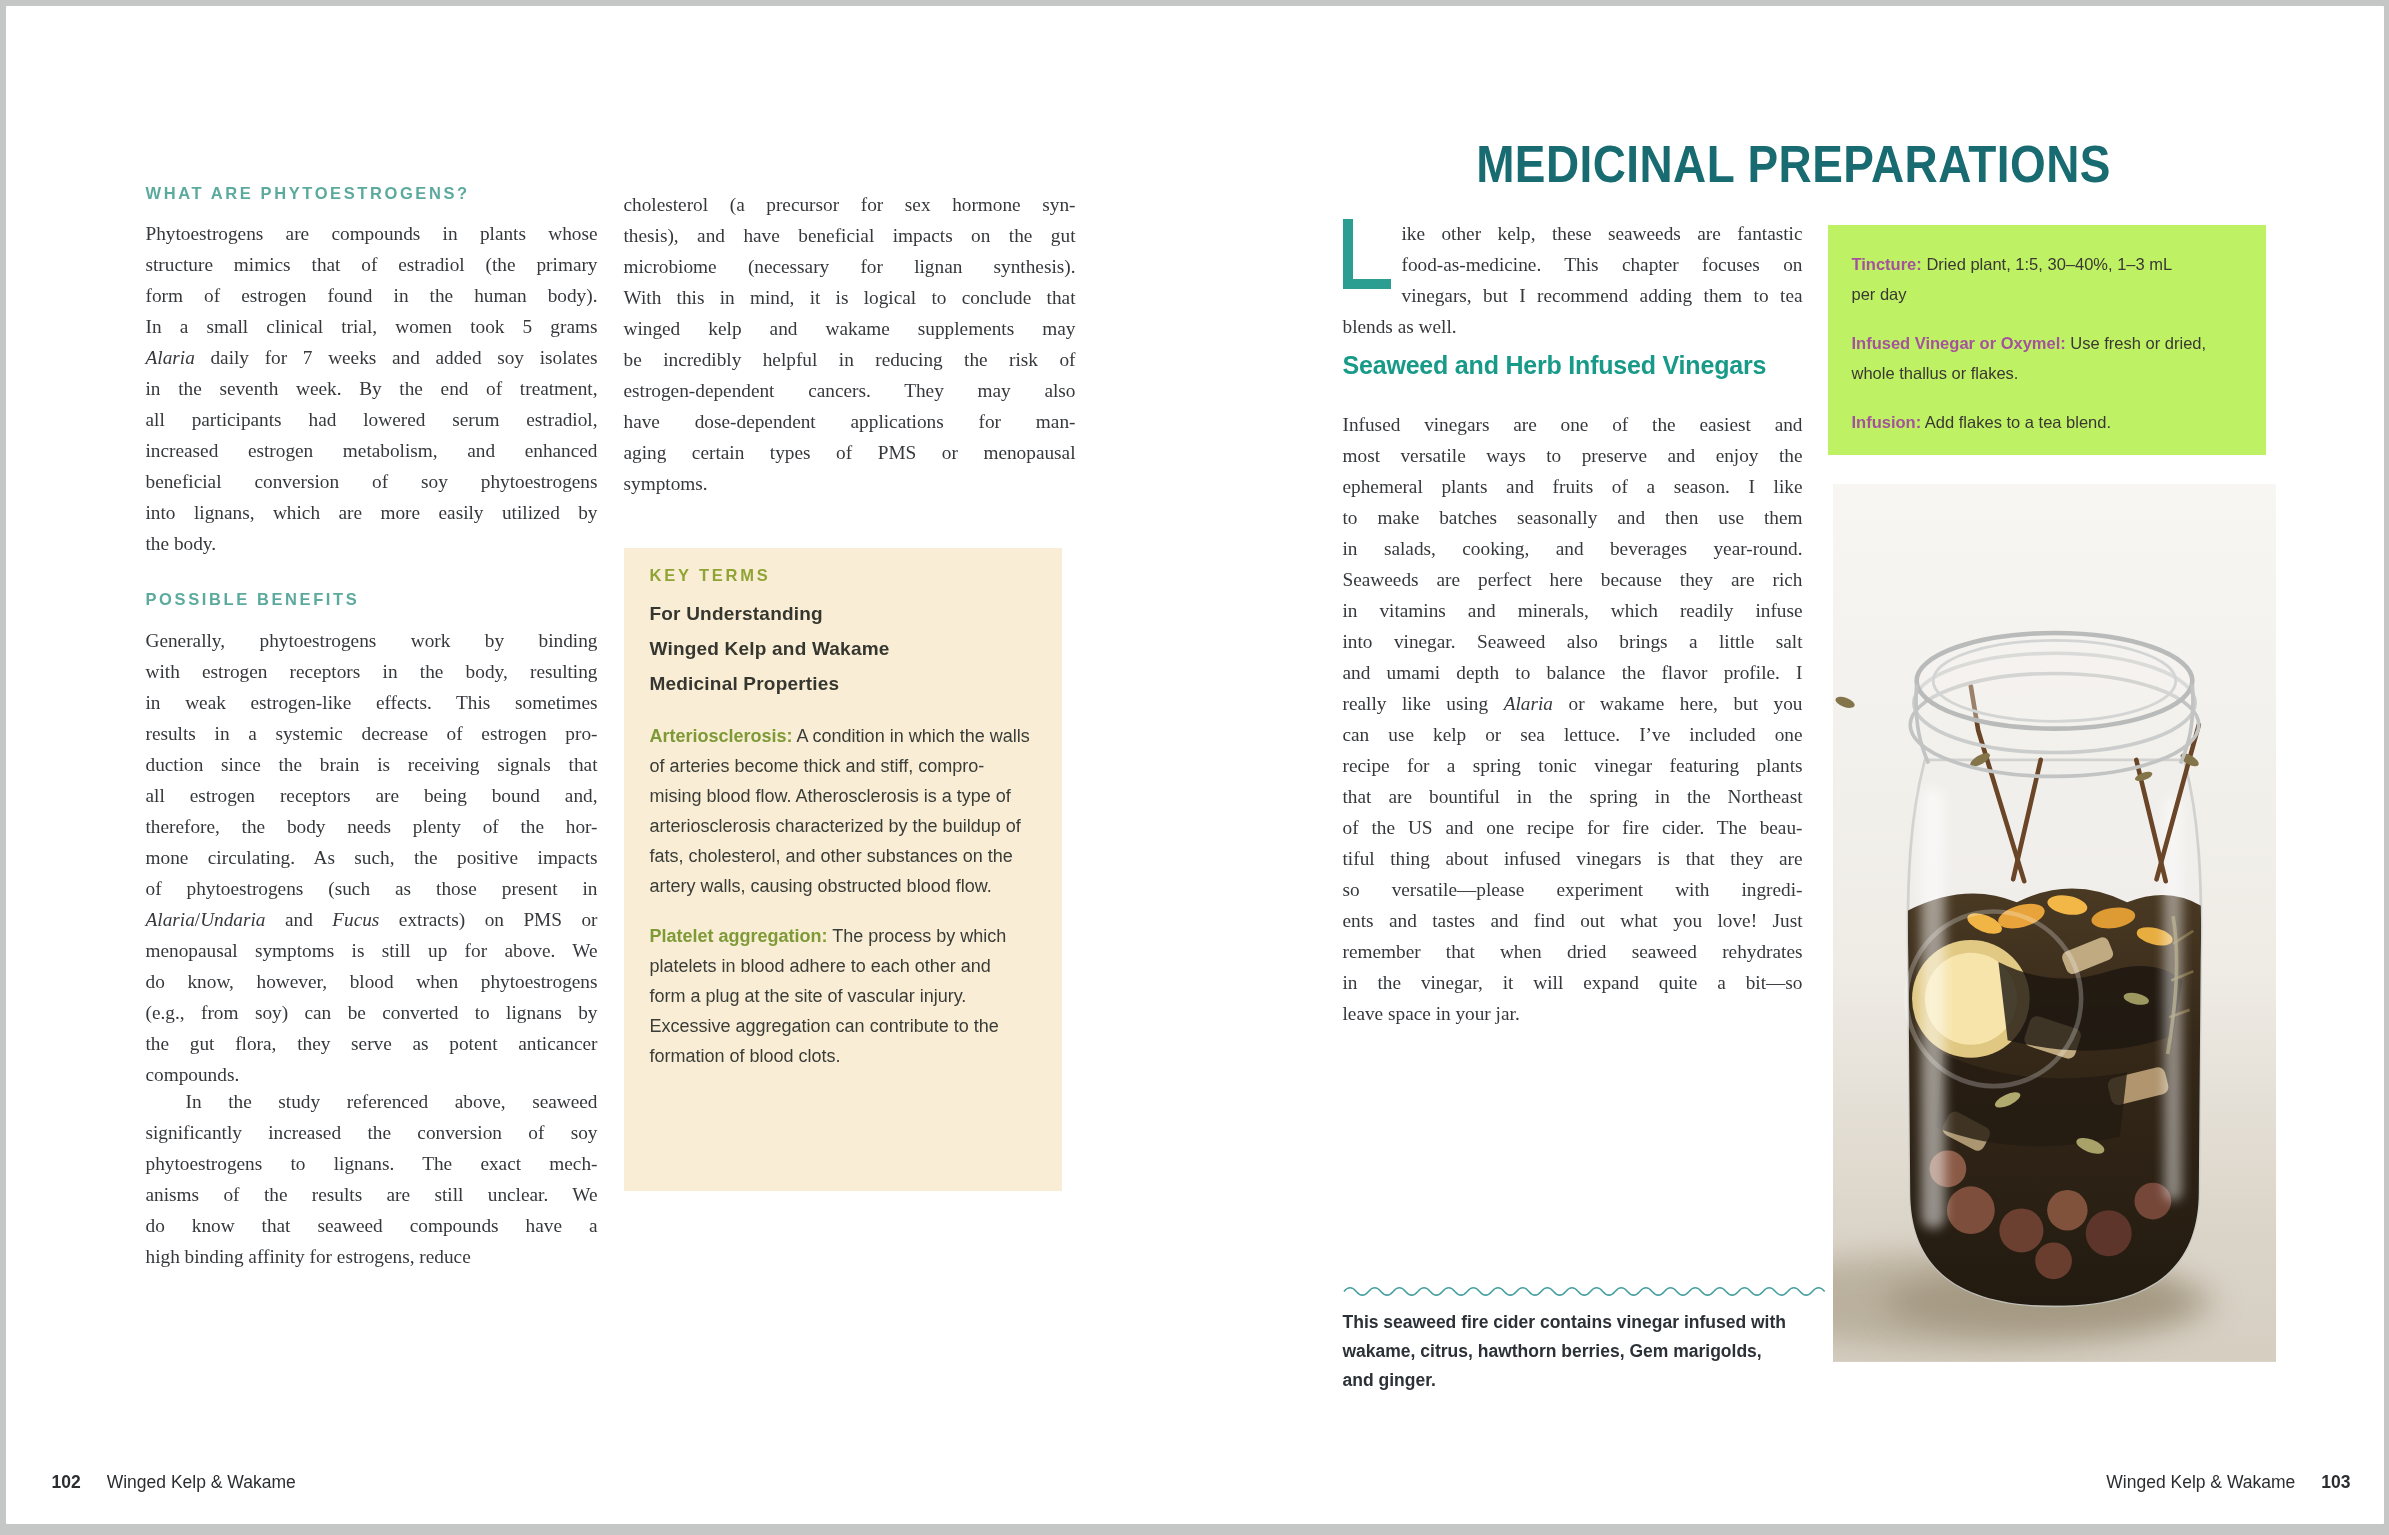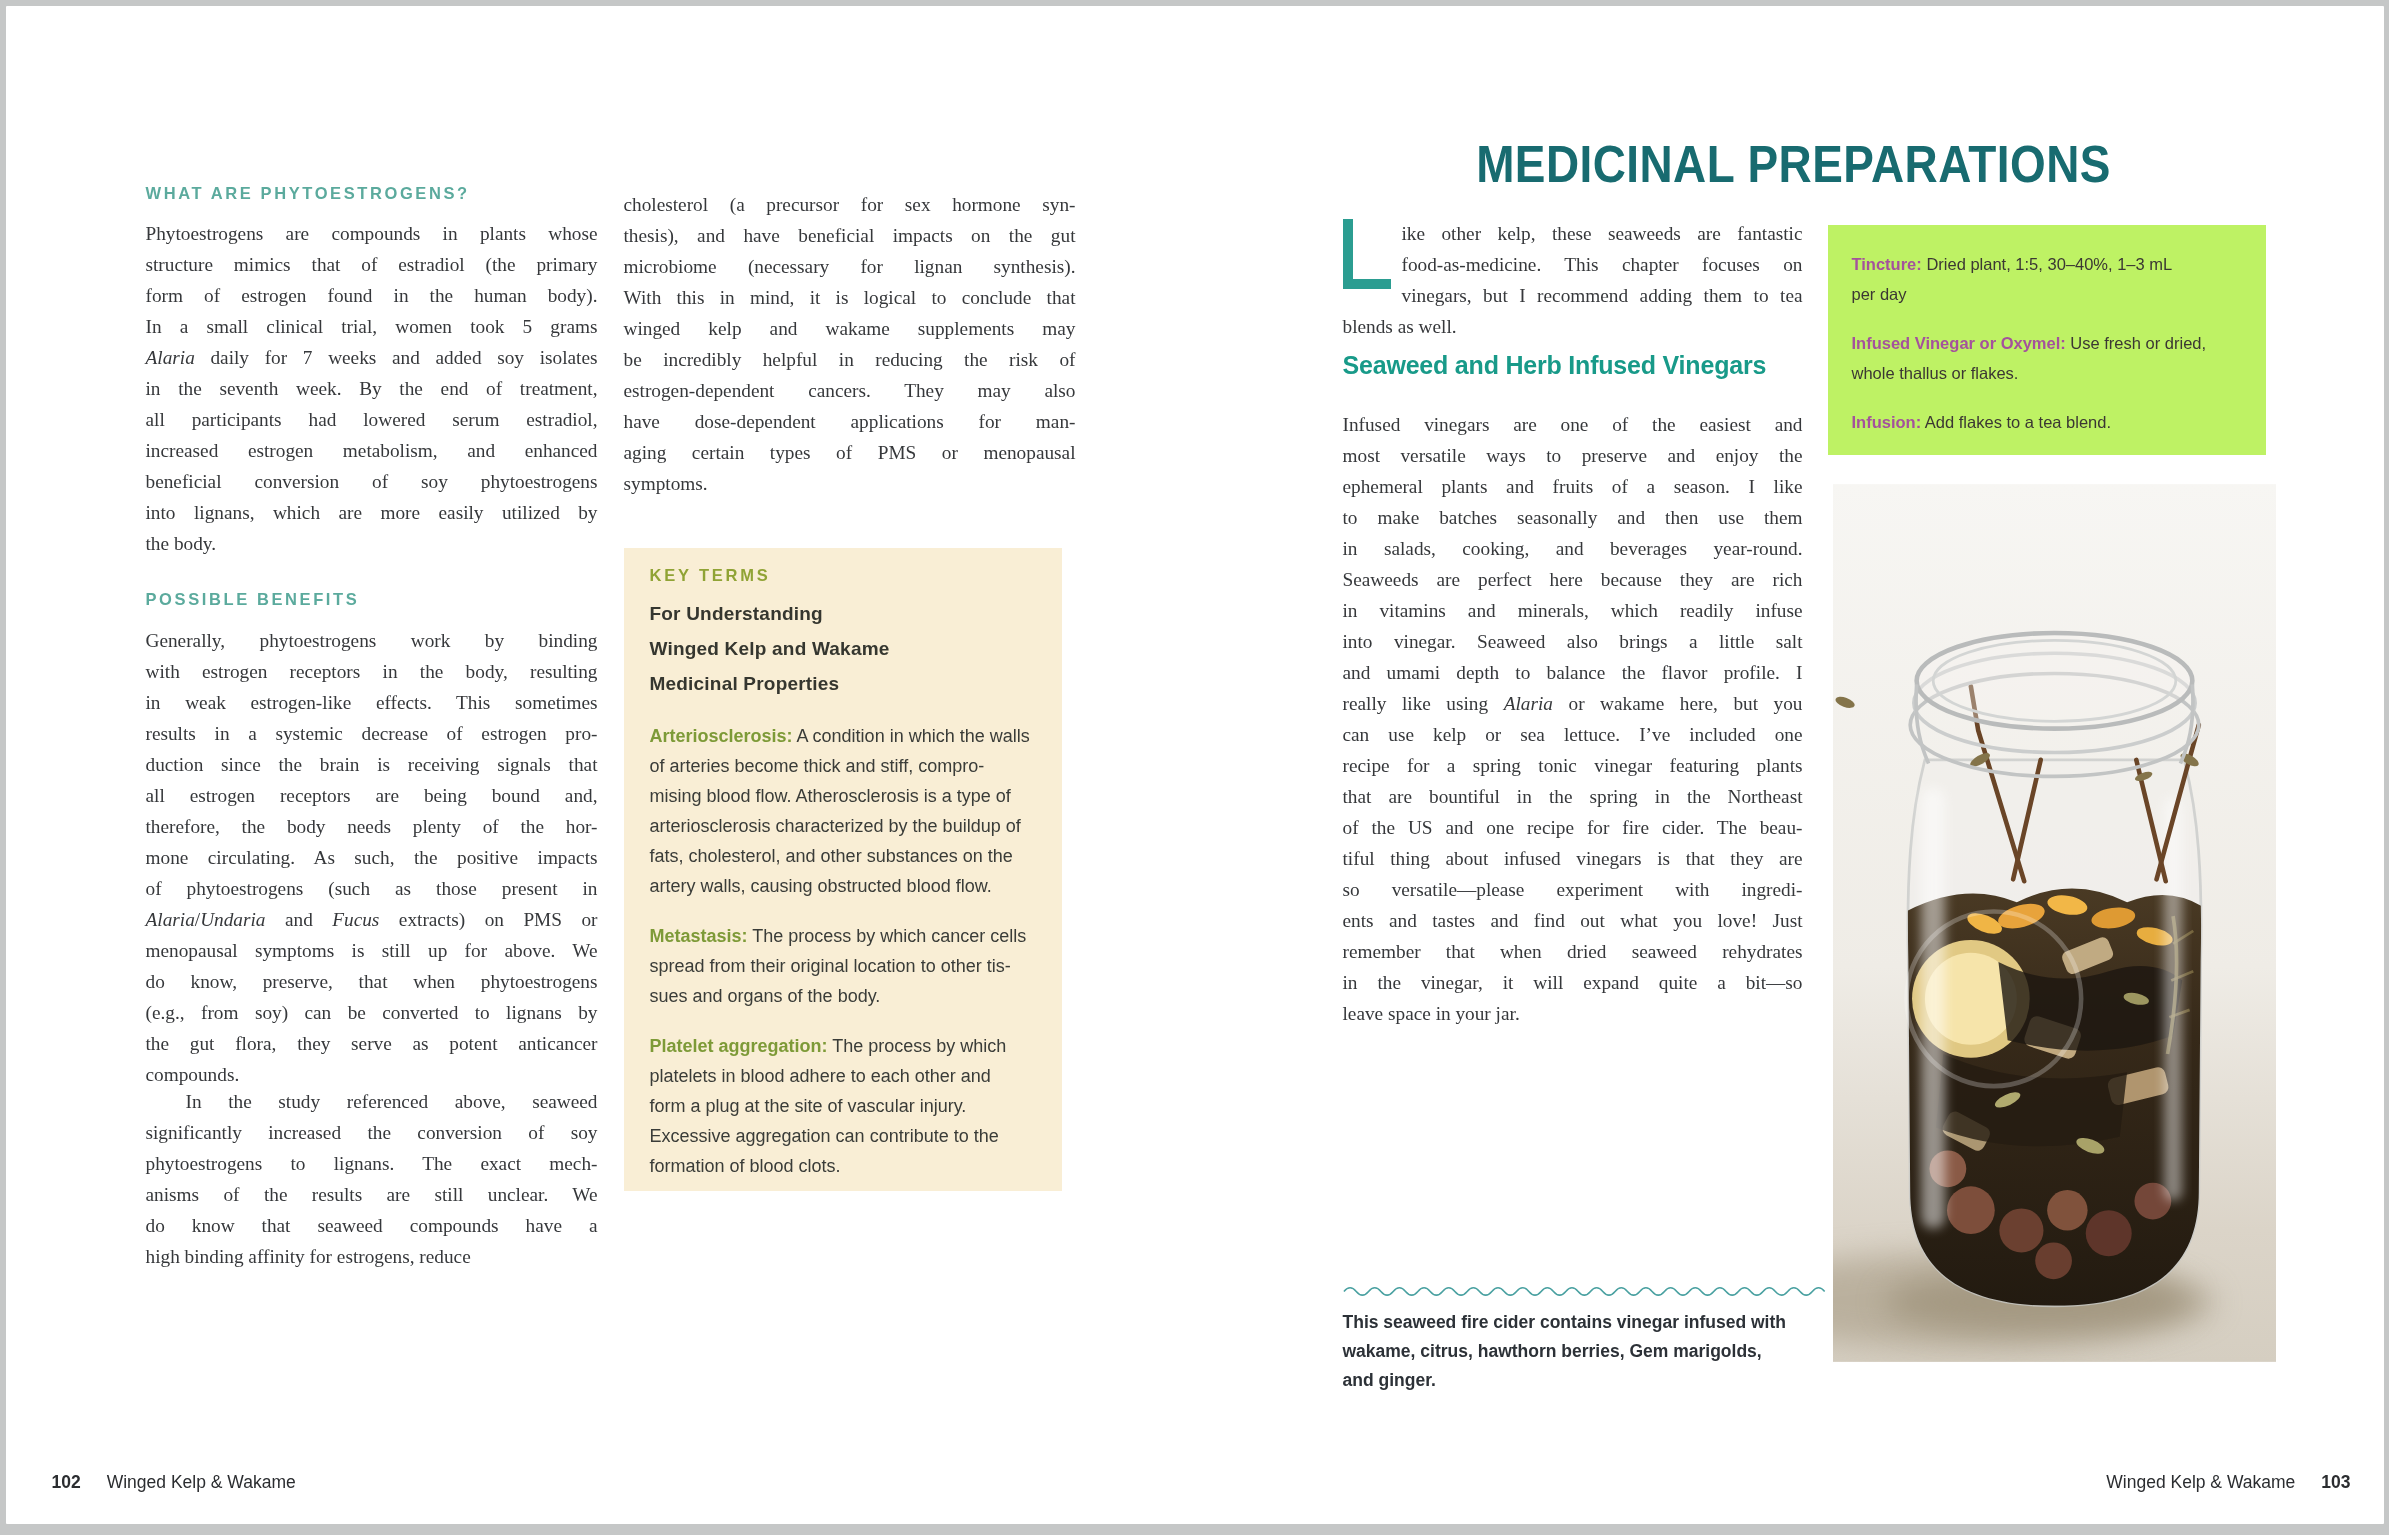--- a/index.html
+++ b/index.html
@@ -79,21 +79,21 @@
         <div class="ln">with estrogen receptors in the body, resulting</div>
         <div class="ln">in weak estrogen-like effects. This sometimes</div>
         <div class="ln">results in a systemic decrease of estrogen pro-</div>
         <div class="ln">duction since the brain is receiving signals that</div>
         <div class="ln">all estrogen receptors are being bound and,</div>
         <div class="ln">therefore, the body needs plenty of the hor-</div>
         <div class="ln">mone circulating. As such, the positive impacts</div>
         <div class="ln">of phytoestrogens (such as those present in</div>
         <div class="ln"><em>Alaria</em>/<em>Undaria</em> and <em>Fucus</em> extracts) on PMS or</div>
         <div class="ln">menopausal symptoms is still up for above. We</div>
-        <div class="ln">do know, preserve, that when phytoestrogens</div>
+        <div class="ln">do know, however, blood when phytoestrogens</div>
         <div class="ln">(e.g., from soy) can be converted to lignans by</div>
         <div class="ln">the gut flora, they serve as potent anticancer</div>
         <div class="ln">compounds.</div>
       </div>
     <div class="abs serif justify indent-first" id="p-study">
         <div class="ln">In the study referenced above, seaweed</div>
         <div class="ln">significantly increased the conversion of soy</div>
         <div class="ln">phytoestrogens to lignans. The exact mech-</div>
         <div class="ln">anisms of the results are still unclear. We</div>
         <div class="ln">do know that seaweed compounds have a</div>
@@ -114,21 +114,20 @@
       </div>
 
     <div class="abs" id="key-terms-box">
       <div class="kicker">KEY TERMS</div>
       <div class="kt-title">
           <div class="ln">For Understanding</div>
           <div class="ln">Winged Kelp and Wakame</div>
           <div class="ln">Medicinal Properties</div>
         </div>
       <p class="kt-entry"><span class="kt-term">Arteriosclerosis:</span> <span>A condition in which the walls<br>of arteries become thick and stiff, compro-<br>mising blood flow. Atherosclerosis is a type of<br>arteriosclerosis characterized by the buildup of<br>fats, cholesterol, and other substances on the<br>artery walls, causing obstructed blood flow.</span></p>
-      <p class="kt-entry"><span class="kt-term">Metastasis:</span> <span>The process by which cancer cells<br>spread from their original location to other tis-<br>sues and organs of the body.</span></p>
       <p class="kt-entry"><span class="kt-term">Platelet aggregation:</span> <span>The process by which<br>platelets in blood adhere to each other and<br>form a plug at the site of vascular injury.<br>Excessive aggregation can contribute to the<br>formation of blood clots.</span></p>
     </div>
 
     <div class="abs" id="footer-left">
       <span class="pagenum">102</span><span>Winged Kelp &amp; Wakame</span>
     </div>
 
     <div class="abs" id="r-title">MEDICINAL PREPARATIONS</div>
 
     <div class="abs serif" id="intro">

